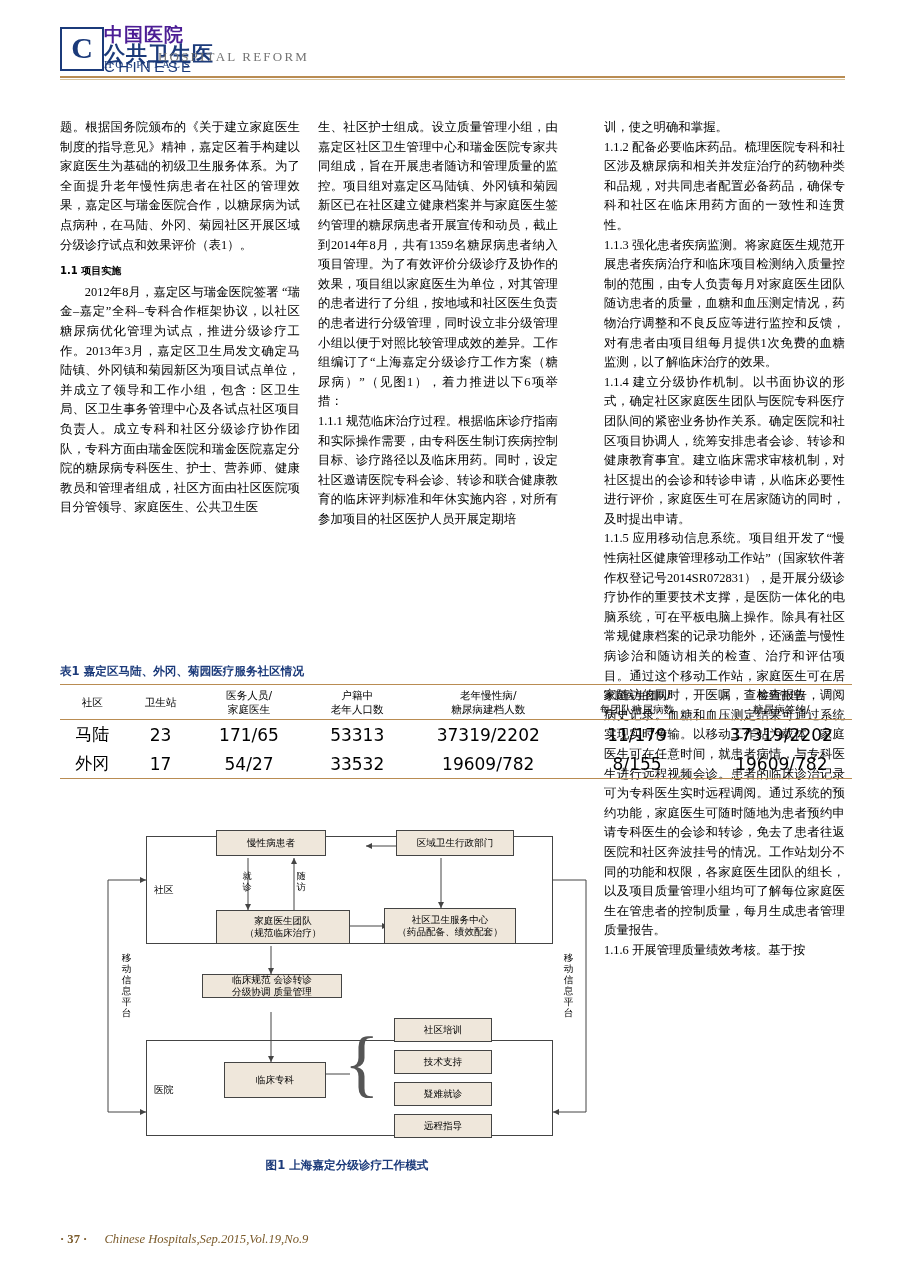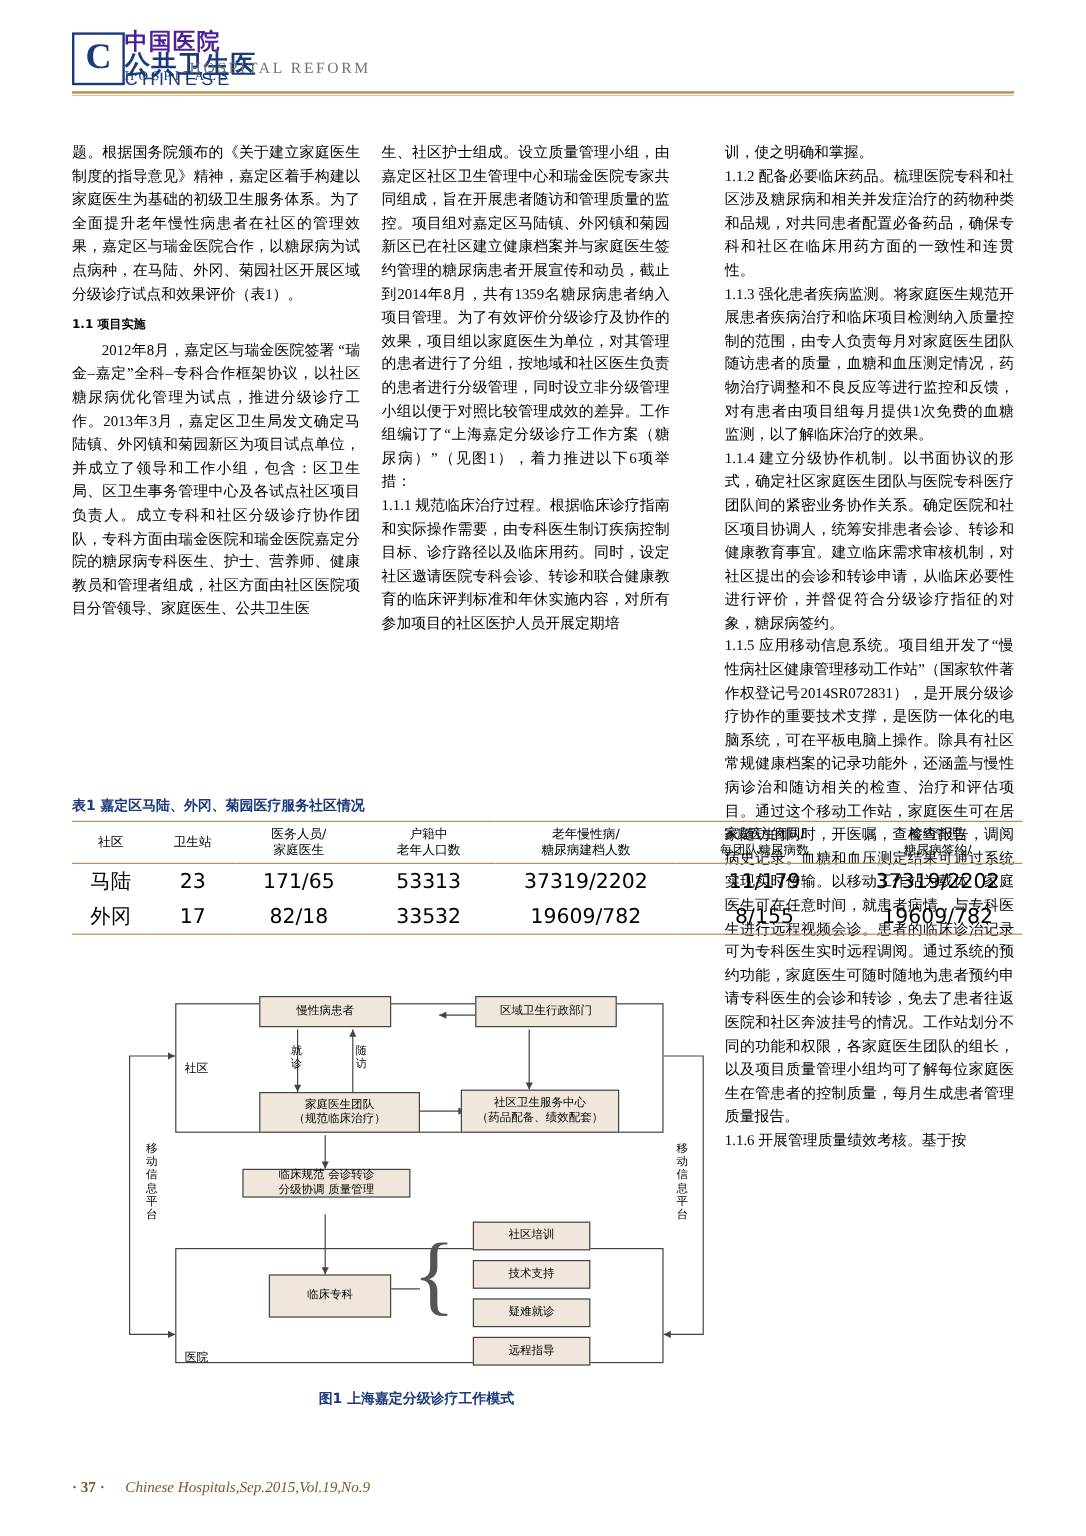--- a/index.html
+++ b/index.html
@@ -162,21 +162,21 @@
 
   <div class="col" id="col2">
     <p>生、社区护士组成。设立质量管理小组，由嘉定区社区卫生管理中心和瑞金医院专家共同组成，旨在开展患者随访和管理质量的监控。项目组对嘉定区马陆镇、外冈镇和菊园新区已在社区建立健康档案并与家庭医生签约管理的糖尿病患者开展宣传和动员，截止到2014年8月，共有1359名糖尿病患者纳入项目管理。为了有效评价分级诊疗及协作的效果，项目组以家庭医生为单位，对其管理的患者进行了分组，按地域和社区医生负责的患者进行分级管理，同时设立非分级管理小组以便于对照比较管理成效的差异。工作组编订了“上海嘉定分级诊疗工作方案（糖尿病）”（见图1），着力推进以下6项举措：</p>
     <p>1.1.1 规范临床治疗过程。根据临床诊疗指南和实际操作需要，由专科医生制订疾病控制目标、诊疗路径以及临床用药。同时，设定社区邀请医院专科会诊、转诊和联合健康教育的临床评判标准和年休实施内容，对所有参加项目的社区医护人员开展定期培</p>
   </div>
 
   <div class="col" id="col3">
     <p>训，使之明确和掌握。</p>
     <p>1.1.2 配备必要临床药品。梳理医院专科和社区涉及糖尿病和相关并发症治疗的药物种类和品规，对共同患者配置必备药品，确保专科和社区在临床用药方面的一致性和连贯性。</p>
     <p>1.1.3 强化患者疾病监测。将家庭医生规范开展患者疾病治疗和临床项目检测纳入质量控制的范围，由专人负责每月对家庭医生团队随访患者的质量，血糖和血压测定情况，药物治疗调整和不良反应等进行监控和反馈，对有患者由项目组每月提供1次免费的血糖监测，以了解临床治疗的效果。</p>
-    <p>1.1.4 建立分级协作机制。以书面协议的形式，确定社区家庭医生团队与医院专科医疗团队间的紧密业务协作关系。确定医院和社区项目协调人，统筹安排患者会诊、转诊和健康教育事宜。建立临床需求审核机制，对社区提出的会诊和转诊申请，从临床必要性进行评价，并督促符合分级诊疗指征的对象，糖尿病签约。</p>
+    <p>1.1.4 建立分级协作机制。以书面协议的形式，确定社区家庭医生团队与医院专科医疗团队间的紧密业务协作关系。确定医院和社区项目协调人，统筹安排患者会诊、转诊和健康教育事宜。建立临床需求审核机制，对社区提出的会诊和转诊申请，从临床必要性进行评价，家庭医生可在居家随访的同时，及时提出申请。</p>
     <p>1.1.5 应用移动信息系统。项目组开发了“慢性病社区健康管理移动工作站”（国家软件著作权登记号2014SR072831），是开展分级诊疗协作的重要技术支撑，是医防一体化的电脑系统，可在平板电脑上操作。除具有社区常规健康档案的记录功能外，还涵盖与慢性病诊治和随访相关的检查、治疗和评估项目。通过这个移动工作站，家庭医生可在居家随访的同时，开医嘱，查检查报告，调阅病史记录。血糖和血压测定结果可通过系统实现实时传输。以移动工作站为载体，家庭医生可在任意时间，就患者病情，与专科医生进行远程视频会诊。患者的临床诊治记录可为专科医生实时远程调阅。通过系统的预约功能，家庭医生可随时随地为患者预约申请专科医生的会诊和转诊，免去了患者往返医院和社区奔波挂号的情况。工作站划分不同的功能和权限，各家庭医生团队的组长，以及项目质量管理小组均可了解每位家庭医生在管患者的控制质量，每月生成患者管理质量报告。</p>
     <p>1.1.6 开展管理质量绩效考核。基于按</p>
   </div>
 
   <div class="tbl-wrap">
     <div class="tbl-caption">表1  嘉定区马陆、外冈、菊园医疗服务社区情况</div>
     <table class="data">
       <thead>
         <tr>
           <th style="width:64px"><span>社区</span></th>
@@ -194,21 +194,21 @@
           <td>23</td>
           <td>171/65</td>
           <td>53313</td>
           <td>37319/2202</td>
           <td>11/179</td>
           <td>37319/2202</td>
         </tr>
         <tr>
           <td>外冈</td>
           <td>17</td>
-          <td>82/18</td>
+          <td>54/27</td>
           <td>33532</td>
           <td>19609/782</td>
           <td>8/155</td>
           <td>19609/782</td>
         </tr>
       </tbody>
     </table>
   </div>
 
   <div class="fig-wrap">
@@ -244,21 +244,21 @@
         <line x1="173" y1="190" x2="173" y2="240" stroke="#444" stroke-width="1"></line>
         <polygon points="173,240 170,234 176,234" fill="#444"></polygon>
 
         <line x1="228" y1="252" x2="252" y2="252" stroke="#444" stroke-width="1"></line>
       </svg>
 
       <div class="frame" style="left:48px;top:14px;width:407px;height:108px;"></div>
       <div class="plain-label" style="left:56px;top:62px;">社区</div>
 
       <div class="frame" style="left:48px;top:218px;width:407px;height:96px;"></div>
-      <div class="plain-label" style="left:56px;top:262px;margin-top:41px;">医院</div>
+      <div class="plain-label" style="left:56px;top:262px;">医院</div>
 
       <div class="vlabel" style="left:22px;top:130px;">移<br>动<br>信<br>息<br>平<br>台</div>
       <div class="vlabel" style="left:464px;top:130px;">移<br>动<br>信<br>息<br>平<br>台</div>
 
       <div class="box" style="left:118px;top:8px;width:110px;height:26px;">慢性病患者</div>
       <div class="box" style="left:298px;top:8px;width:118px;height:26px;">区域卫生行政部门</div>
 
       <div class="box" style="left:118px;top:88px;width:134px;height:34px;">家庭医生团队<br>（规范临床治疗）</div>
       <div class="box" style="left:286px;top:86px;width:132px;height:36px;">社区卫生服务中心<br>（药品配备、绩效配套）</div>
 

